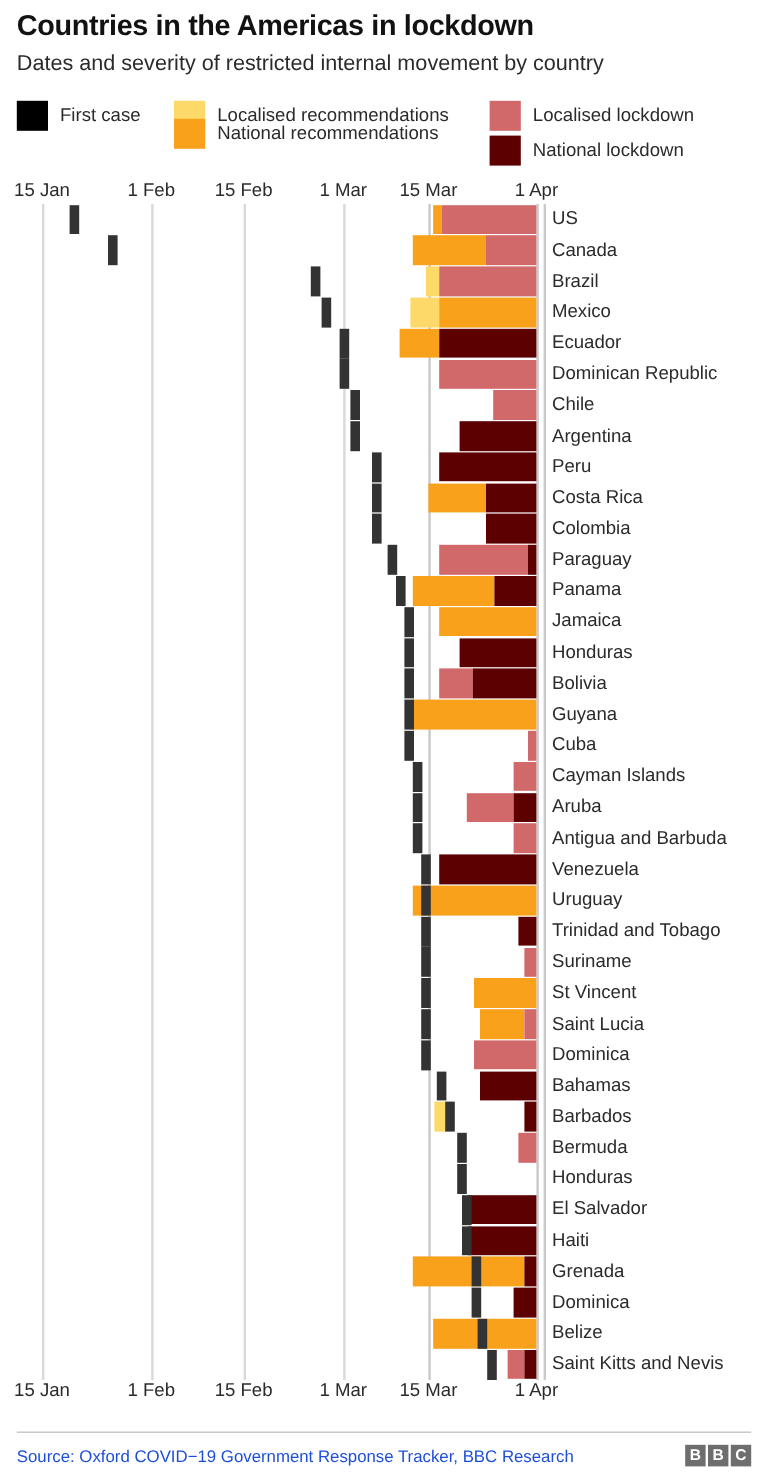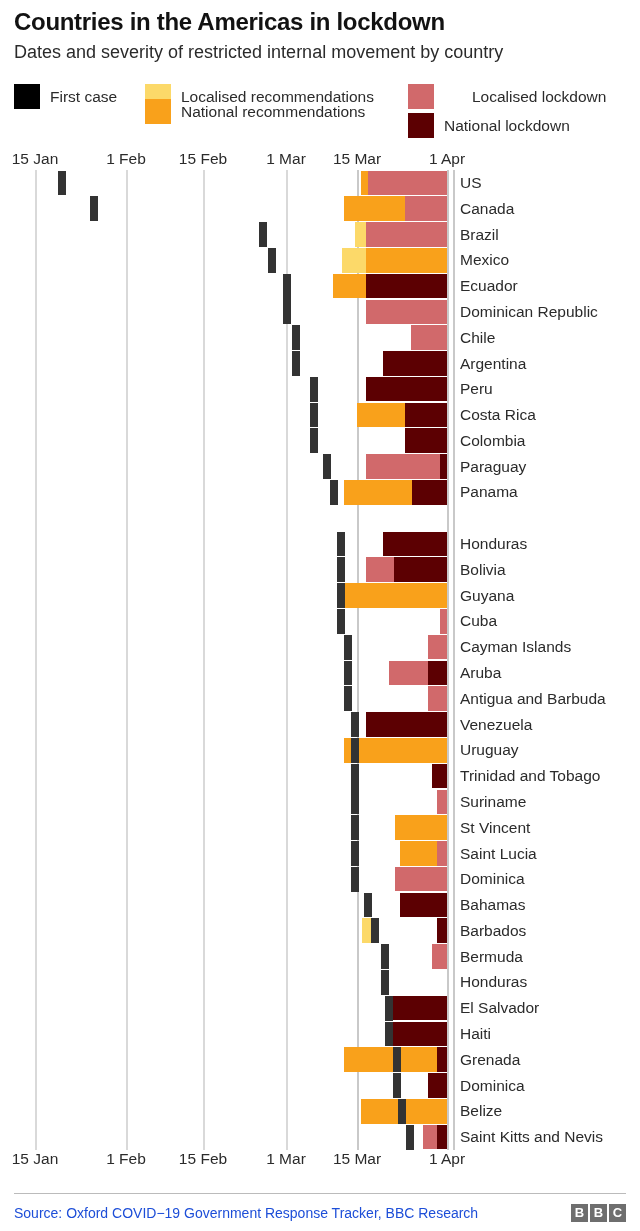--- a/index.html
+++ b/index.html
@@ -65,21 +65,21 @@
   }
   .legend-label {
     font-size: 15.5px;
     color: #2b2b2b;
     margin-left: 10px;
     line-height: 1;
   }
   .lg-c0 { left: 0px;   top: 0px; }
   .lg-c1 { left: 131px; top: 0px; }
   .lg-c2 { left: 131px; top: 15px; }
-  .lg-c3 { left: 394px; top: 0px; gap: 28px; }
+  .lg-c3 { left: 394px; top: 0px; }
   .lg-c4 { left: 394px; top: 29px; }
 
   
   .plot {
     position: absolute;
     left: 0px;
     top: 150px;
     width: 640px;
     height: 1030px;
   }
@@ -320,20 +320,25 @@
           <div class="bar striped" style="left: 440px; width: 7px; background: rgb(92, 0, 2); height: 24.5895px;"></div>
           <div class="firstcase" style="left: 323px; background: rgb(51, 51, 51); height: 24.8895px;"></div>
           <div class="rowlabel" style="height: 25.7895px; line-height: 25.7895px;">Paraguay</div>
         </div>
         <div class="row" style="top: 309.474px; height: 25.7895px;">
           <div class="bar striped" style="left: 344px; width: 68px; background: rgb(249, 161, 27); height: 24.5895px;"></div>
           <div class="bar striped" style="left: 412px; width: 35px; background: rgb(92, 0, 2); height: 24.5895px;"></div>
           <div class="firstcase" style="left: 330px; background: rgb(51, 51, 51); height: 24.8895px;"></div>
           <div class="rowlabel" style="height: 25.7895px; line-height: 25.7895px;">Panama</div>
         </div>
+        <div class="row" style="top: 335.263px; height: 25.7895px;">
+          <div class="bar striped" style="left: 366px; width: 81px; background: rgb(249, 161, 27); height: 24.5895px;"></div>
+          <div class="firstcase" style="left: 337px; background: rgb(51, 51, 51); height: 24.8895px;"></div>
+          <div class="rowlabel" style="height: 25.7895px; line-height: 25.7895px;">Jamaica</div>
+        </div>
         <div class="row" style="top: 361.053px; height: 25.7895px;">
           <div class="bar striped" style="left: 383px; width: 64px; background: rgb(92, 0, 2); height: 24.5895px;"></div>
           <div class="firstcase" style="left: 337px; background: rgb(51, 51, 51); height: 24.8895px;"></div>
           <div class="rowlabel" style="height: 25.7895px; line-height: 25.7895px;">Honduras</div>
         </div>
         <div class="row" style="top: 386.842px; height: 25.7895px;">
           <div class="bar striped" style="left: 366px; width: 28px; background: rgb(209, 105, 107); height: 24.5895px;"></div>
           <div class="bar striped" style="left: 394px; width: 53px; background: rgb(92, 0, 2); height: 24.5895px;"></div>
           <div class="firstcase" style="left: 337px; background: rgb(51, 51, 51); height: 24.8895px;"></div>
           <div class="rowlabel" style="height: 25.7895px; line-height: 25.7895px;">Bolivia</div>

